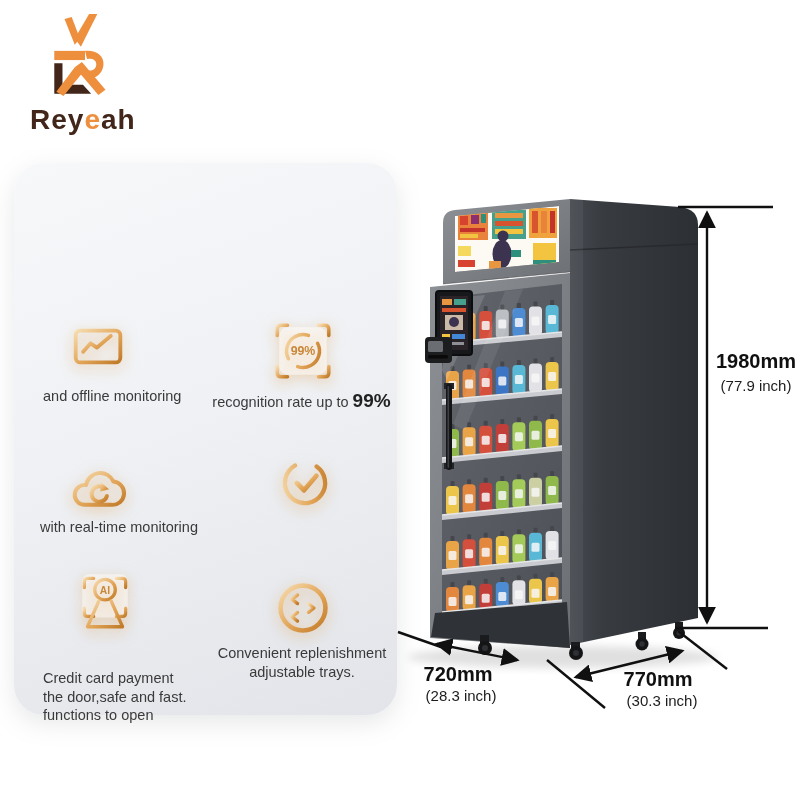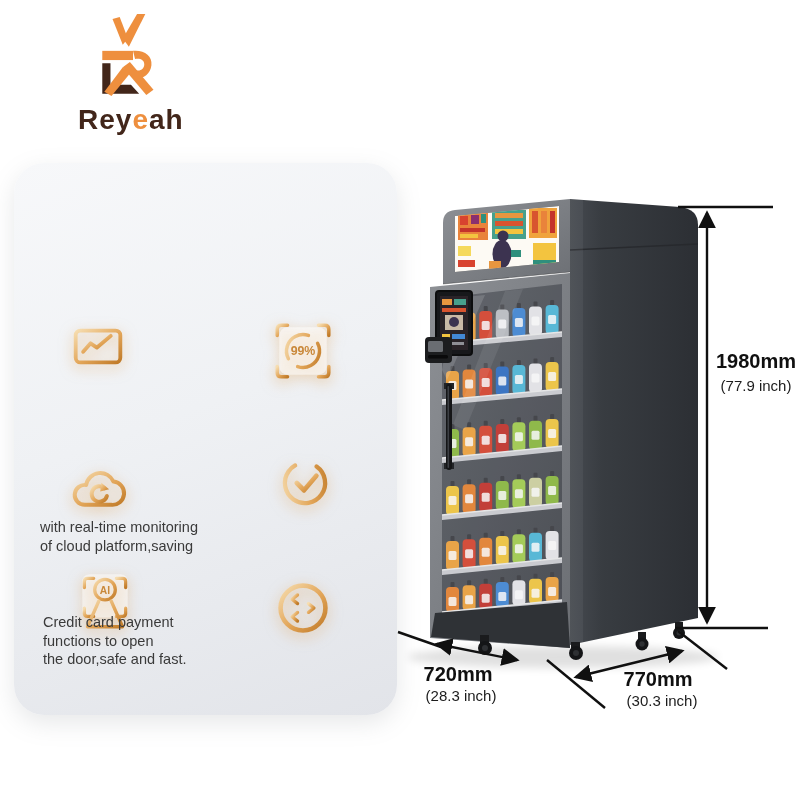--- a/index.html
+++ b/index.html
@@ -2,21 +2,21 @@
 <html><head>
 <meta charset="utf-8">
 <style>
   html,body{margin:0;padding:0;}
   body{
     width:800px;height:800px;position:relative;overflow:hidden;
     background:#ffffff;
     font-family:"Liberation Sans",sans-serif;
   }
   
-  .logo{position:absolute;left:30px;top:14px;width:140px;margin-left:48px;}
+  .logo{position:absolute;left:30px;top:14px;width:140px;}
   .logo-mark{display:block;margin-left:24px;}
   .brand{font-size:28px;font-weight:bold;color:#42261A;letter-spacing:1px;margin-top:4px;}
   .brand .accent{color:#EE8F3E;}
   
   .panel{
     position:absolute;left:14px;top:163px;width:383px;height:552px;
     border-radius:30px;
     background:linear-gradient(160deg,#f7f8fa 0%,#eff1f4 45%,#e2e4e9 100%);
     box-shadow:0 8px 24px rgba(120,125,135,.18);
   }
@@ -25,21 +25,21 @@
   .panel-title span{display:block;}
   .ficon{position:absolute;filter:drop-shadow(0 4px 7px rgba(222,160,84,.55));}
   .ftext{position:absolute;font-size:14.5px;line-height:18.5px;color:#3a3a3a;}
   .ftext.center{text-align:center;white-space:nowrap;}
   .ftext .big{font-size:19px;font-weight:bold;color:#222;}
   
   .i1{left:50px;top:158px;} .t1{left:29px;top:224px;}
   .i2{left:256px;top:155px;} .t2{left:190px;width:195px;top:229px;}
   .i3{left:48px;top:292px;} .t3{left:26px;top:355px;}
   .i4{left:258px;top:287px;} .t4{left:190px;width:195px;top:357px;text-align:center;}
-  .i5{left:58px;top:405px;} .t5{left:29px;top:450px;}
+  .i5{left:58px;top:405px;} .t5{left:29px;top:506px;}
   .i6{left:254px;top:410px;} .t6{left:178px;width:220px;top:481px;text-align:center;}
   .gold-stroke{fill:none;stroke-linecap:round;stroke-linejoin:round;}
   .icon-label{font-weight:bold;fill:#c9883a;text-anchor:middle;}
   
   .machine{position:absolute;left:395px;top:180px;width:405px;height:545px;}
   .dval{font-size:20px;font-weight:bold;fill:#101010;text-anchor:middle;}
   .dinch{font-size:15px;fill:#1c1c1c;text-anchor:middle;}
 </style>
 </head>
 <body>
@@ -72,58 +72,59 @@
         </linearGradient>
       </defs>
     <g class="gold-stroke" stroke="url(#g1)" stroke-width="3.6">
       <rect x="11" y="9" width="42" height="30" rx="4.5"></rect>
       <polyline points="18,29 25,21 31,25 44,14"></polyline>
       <line x1="32" y1="39" x2="32" y2="46"></line>
       <line x1="23" y1="48" x2="41" y2="48"></line>
     </g>
   </svg>
   <div class="ftext t1">
+    <div>and offline monitoring</div>
   </div>
 
   <svg class="ficon i2" width="66" height="66" viewBox="0 0 64 64">
     <defs>
         <linearGradient id="g2" x1="0" y1="0" x2="1" y2="1">
       <stop offset="0" stop-color="#f6ddb0"></stop>
           <stop offset=".55" stop-color="#e2a558"></stop>
           <stop offset="1" stop-color="#c07a28"></stop>
         </linearGradient>
       </defs>
     <rect x="9" y="9" width="46" height="46" rx="8" fill="rgba(255,255,255,.55)"></rect>
     <g class="gold-stroke" stroke="url(#g2)" stroke-width="3.4">
       <path d="M7,17 V11 Q7,7 11,7 H17"></path>
         <path d="M47,7 H53 Q57,7 57,11 V17"></path>
       <path d="M57,47 V53 Q57,57 53,57 H47"></path>
         <path d="M17,57 H11 Q7,57 7,53 V47"></path>
       <circle cx="32" cy="32" r="16" stroke-dasharray="38 12" transform="rotate(-28 32 32)"></circle>
     </g>
     <text class="icon-label" x="32" y="36" font-size="12">99%</text>
   </svg>
+  <div class="ftext center t2"><span>recognition rate up to </span><span class="big">99%</span></div>
 
   <svg class="ficon i3" width="72" height="62" viewBox="0 0 64 56">
     <defs>
         <linearGradient id="g3" x1="0" y1="0" x2="1" y2="1">
       <stop offset="0" stop-color="#f6ddb0"></stop>
           <stop offset=".55" stop-color="#e2a558"></stop>
           <stop offset="1" stop-color="#c07a28"></stop>
         </linearGradient>
       </defs>
     <g class="gold-stroke" stroke="url(#g3)" stroke-width="3.6">
       <path d="M20 45 a9 9 0 1 1 1.3,-17.9 A13 13 0 0 1 46 24 a9.5 9.5 0 0 1 -2 21 Z"></path>
       <path d="M38,30 a7,7 0 1 0 2,7"></path>
     </g>
     <polygon points="35,25 42,31 34,33" fill="url(#g3)"></polygon>
   </svg>
   <div class="ftext t3">
     <div>with real-time monitoring</div>
-    <div>of cloud platform,saving</div>
   </div>
 
   <svg class="ficon i4" width="66" height="66" viewBox="0 0 64 64">
     <defs>
         <linearGradient id="g4" x1="0" y1="0" x2="1" y2="1">
       <stop offset="0" stop-color="#f6ddb0"></stop>
           <stop offset=".55" stop-color="#e2a558"></stop>
           <stop offset="1" stop-color="#c07a28"></stop>
         </linearGradient>
       </defs>
@@ -147,22 +148,22 @@
         <path d="M43,9 H49 Q52,9 52,12 V18"></path>
       <path d="M52,38 V43 Q52,46 49,46 H43"></path>
         <path d="M21,46 H15 Q12,46 12,43 V38"></path>
       <circle cx="32" cy="20" r="10"></circle>
       <path d="M26,31 L15,56 H49 L38,31"></path>
     </g>
     <text class="icon-label" x="32" y="24" font-size="10">AI</text>
   </svg>
   <div class="ftext t5">
     <div>Credit card payment</div>
+    <div>the door,safe and fast.</div>
     <div>functions to open</div>
-    <div>the door,safe and fast.</div>
   </div>
 
   <svg class="ficon i6" width="70" height="70" viewBox="0 0 64 64">
     <defs>
         <linearGradient id="g6" x1="0" y1="0" x2="1" y2="1">
       <stop offset="0" stop-color="#f6ddb0"></stop>
           <stop offset=".55" stop-color="#e2a558"></stop>
           <stop offset="1" stop-color="#c07a28"></stop>
         </linearGradient>
       </defs>
@@ -171,20 +172,24 @@
       <g stroke-width="3">
         <line x1="41" y1="24" x2="23" y2="24"></line>
           <polyline points="27,20 22,24 27,28"></polyline>
         <line x1="23" y1="32" x2="41" y2="32"></line>
           <polyline points="37,28 42,32 37,36"></polyline>
         <line x1="41" y1="40" x2="23" y2="40"></line>
           <polyline points="27,36 22,40 27,44"></polyline>
       </g>
     </g>
   </svg>
+  <div class="ftext t6">
+    <div>Convenient replenishment</div>
+    <div>adjustable trays.</div>
+  </div>
 </div>
 
 <svg id="machine-svg" class="machine" viewBox="0 0 405 545">
   <defs>
     <marker id="ah" viewBox="0 0 10 10" refX="8.5" refY="5" markerWidth="7.5" markerHeight="7.5" orient="auto-start-reverse">
       <path d="M0,0 L10,5 L0,10 z" fill="#101010"></path>
     </marker>
     <linearGradient id="sideG" x1="0" y1="0" x2="1" y2="0">
       <stop offset="0" stop-color="#474b51"></stop>
         <stop offset=".25" stop-color="#383c41"></stop>

